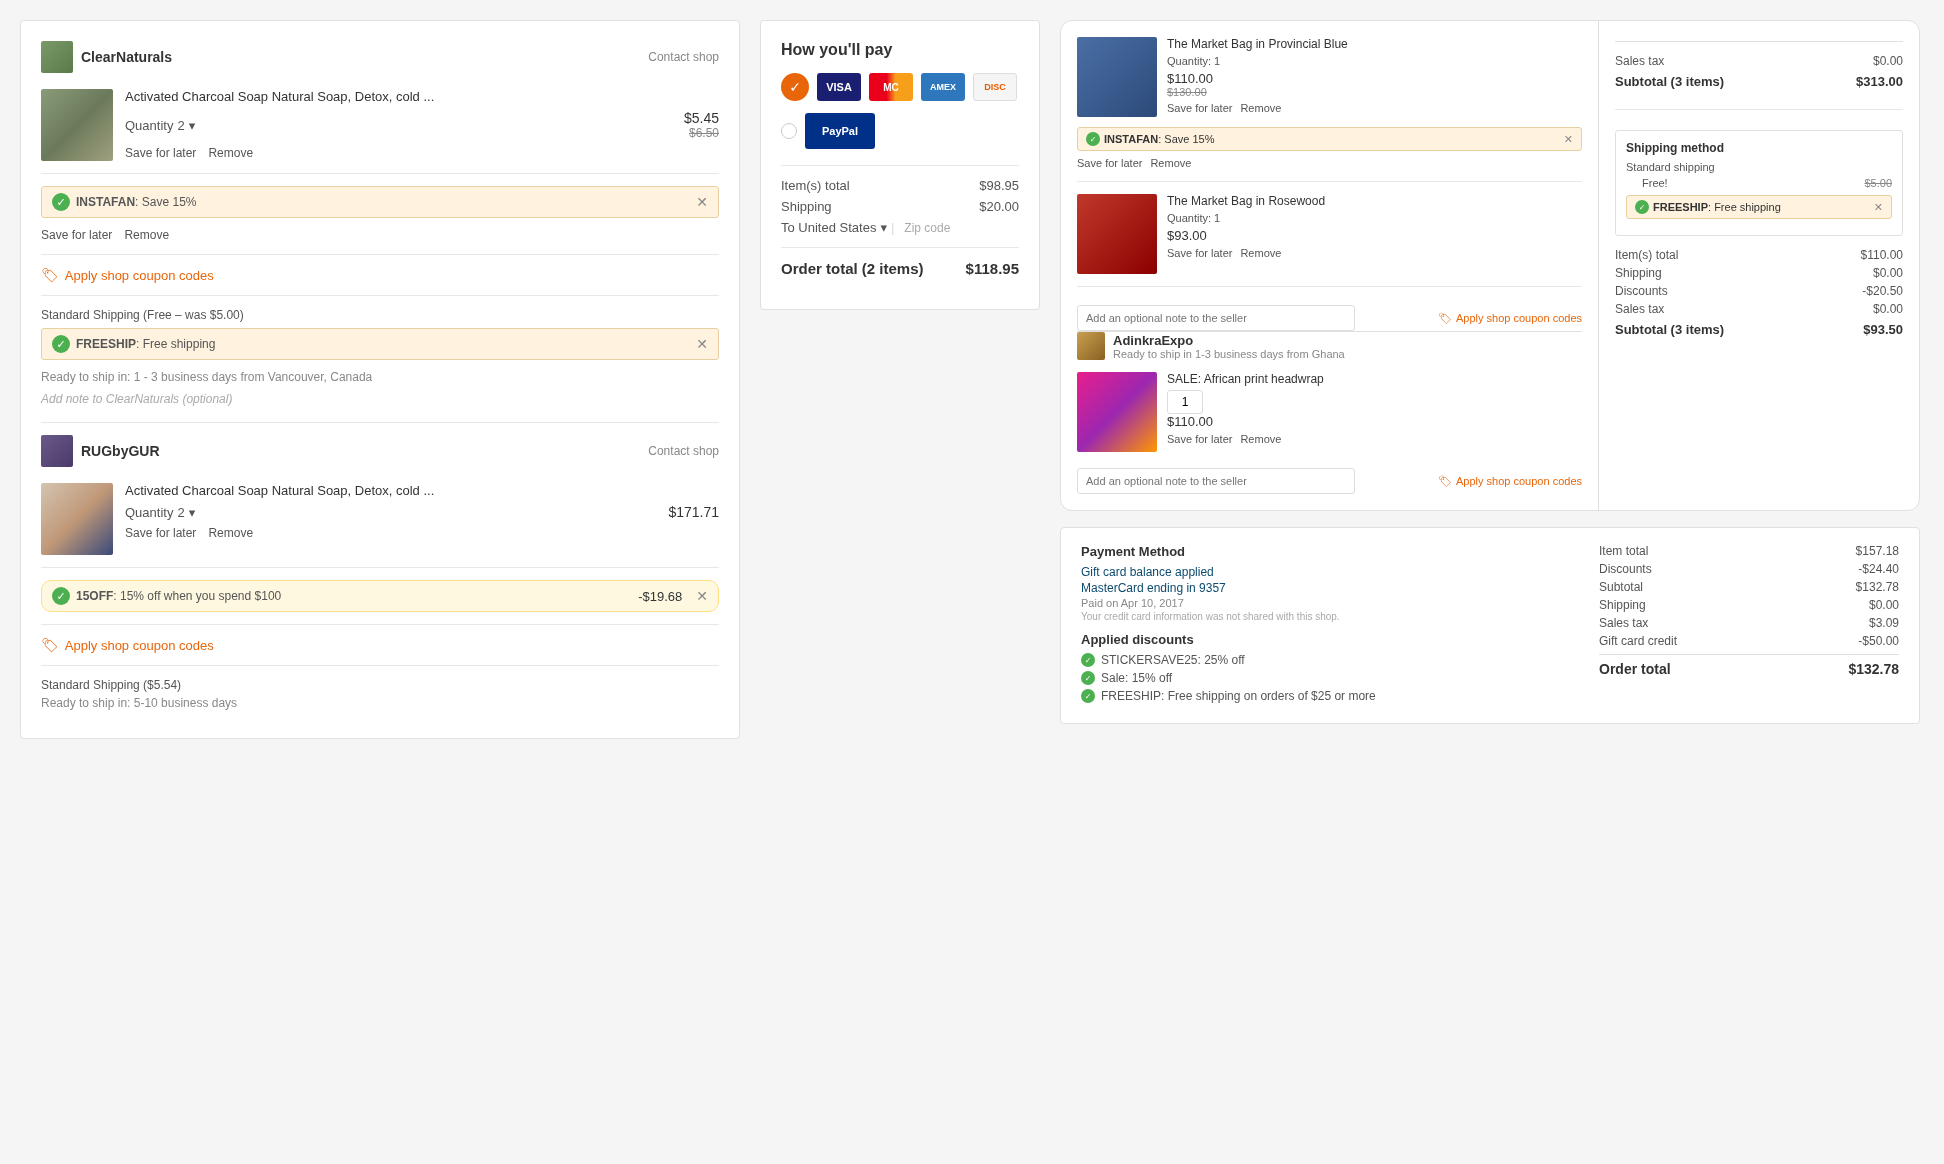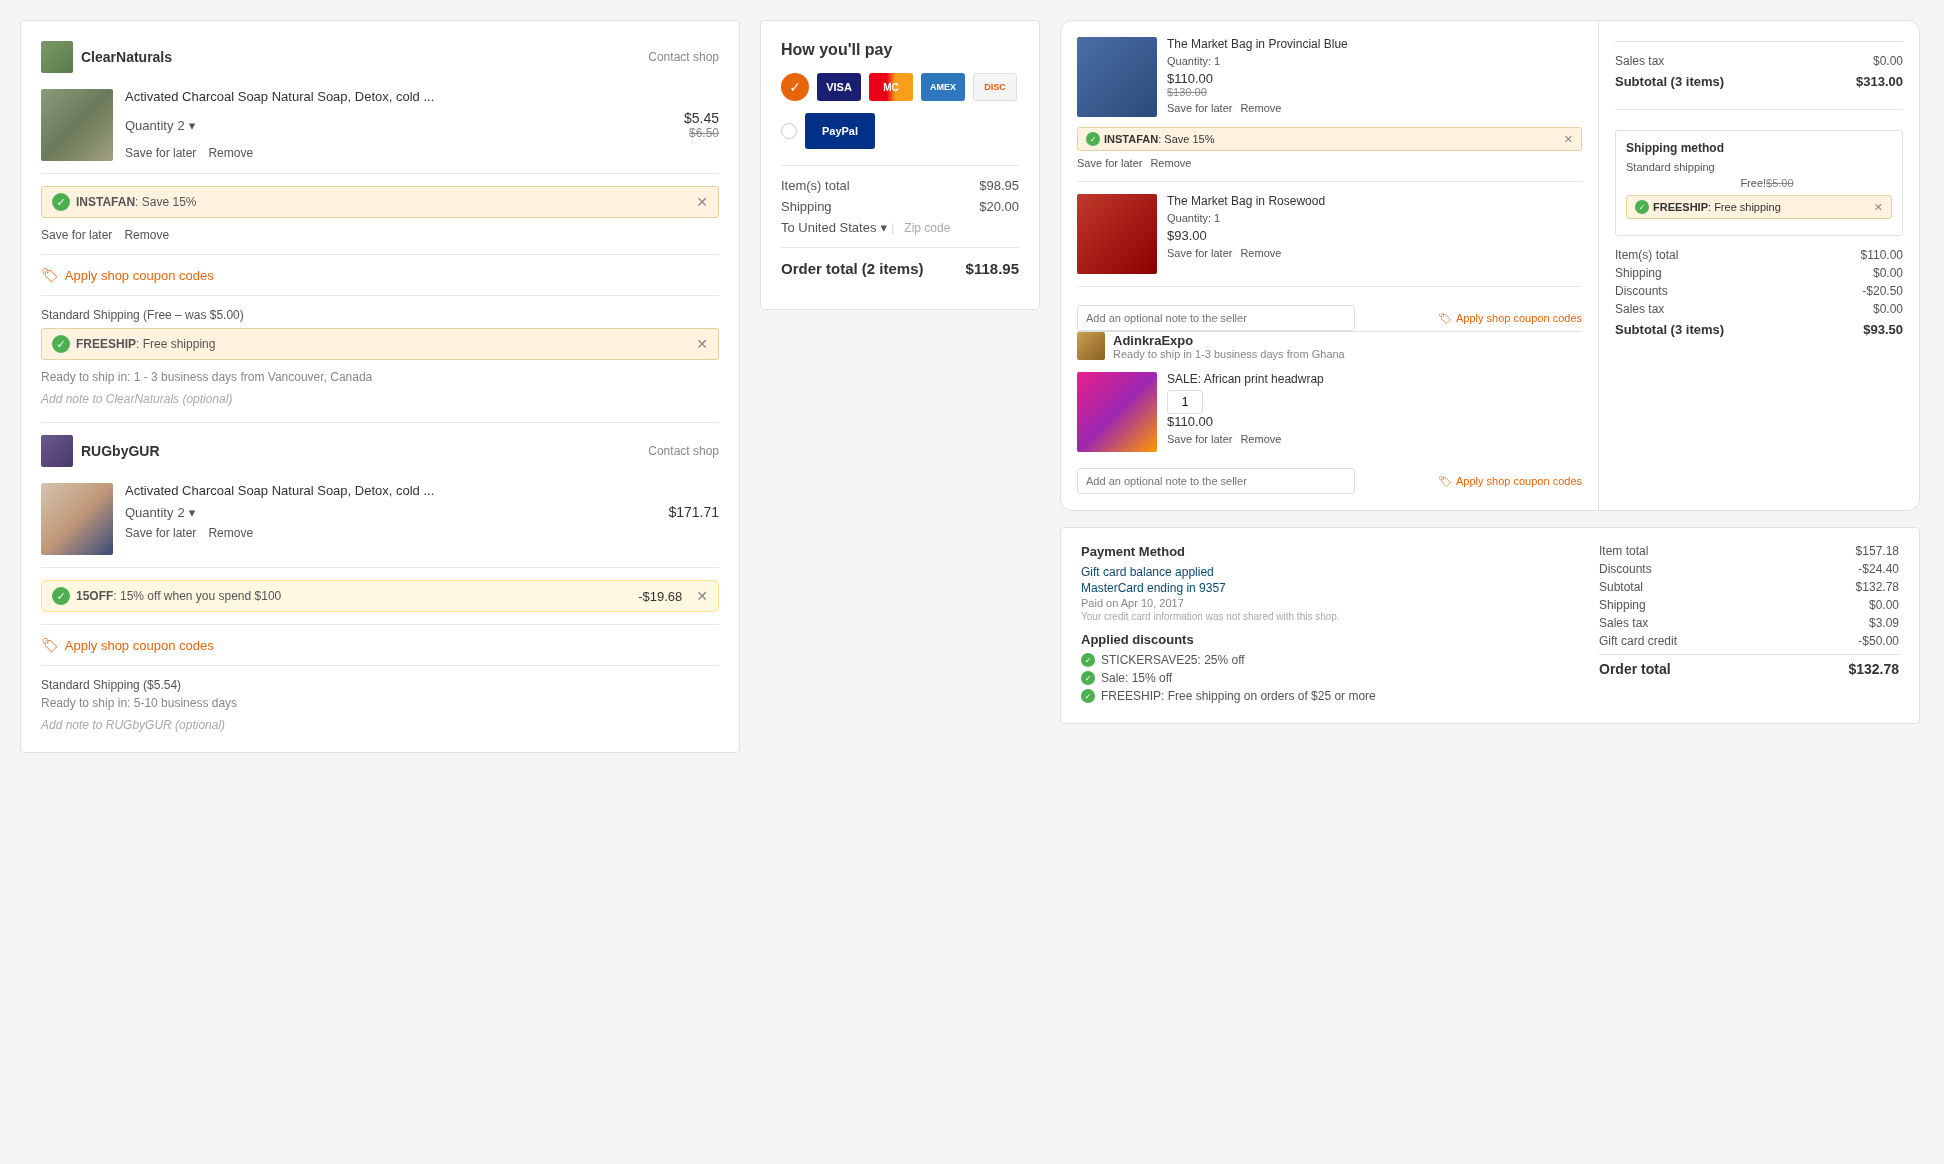--- a/index.html
+++ b/index.html
@@ -197,21 +197,21 @@
       font-size: 12px;
       margin-top: 8px;
       font-style: italic;
     }
     .discount-badge {
       display: flex;
       align-items: center;
       gap: 6px;
       background: #fff8e1;
       border: 1px solid #ffe082;
-      border-radius: 5px;
+      border-radius: 10px;
       padding: 6px 10px;
       margin-bottom: 10px;
     }
     .discount-amount {
       margin-left: auto;
       color: #333;
       font-size: 13px;
     }
     .section-title {
       font-size: 16px;
@@ -685,21 +685,20 @@
 
     <div class="apply-coupon">
       <span class="apply-coupon-icon">🏷</span>
       <span>Apply shop coupon codes</span>
     </div>
 
     <hr class="divider">
 
     <div class="shipping-info">Standard Shipping ($5.54)</div>
     <div class="ready-info">Ready to ship in: 5-10 business days</div>
-    <div class="note-input">Add note to RUGbyGUR (optional)</div>
   </div>
 
   <div style="width: 280px; background: white; border: 1px solid #e0e0e0; border-radius: 4px; padding: 20px; align-self: flex-start;">
     <div class="section-title">How you'll pay</div>
     
     <div class="payment-icons">
       <div class="pay-check">✓</div>
       <div class="pay-icon pay-visa">VISA</div>
       <div class="pay-icon pay-mc">MC</div>
       <div class="pay-icon pay-amex">AMEX</div>
@@ -843,21 +842,21 @@
               <span>Subtotal (3 items)</span>
               <span>$313.00</span>
             </div>
           </div>
 
           <hr class="divider" style="margin: 20px 0;">
 
           <div class="shipping-method-box">
             <div class="shipping-method-title">Shipping method</div>
             <div class="shipping-method-name">Standard shipping</div>
-            <div style="display: flex; justify-content: center; padding-left: 16px;">
+            <div style="display: flex; justify-content: space-between; padding-left: 16px;">
               <span style="font-size: 11px; color: #555;">Free!</span>
               <span style="font-size: 11px; color: #888; text-decoration: line-through;">$5.00</span>
             </div>
             <div class="rt-coupon-badge" style="margin-top: 6px;">
               <div class="rt-green-dot"></div>
               <span><strong>FREESHIP</strong>: Free shipping</span>
               <span class="rt-coupon-close">✕</span>
             </div>
           </div>
 

